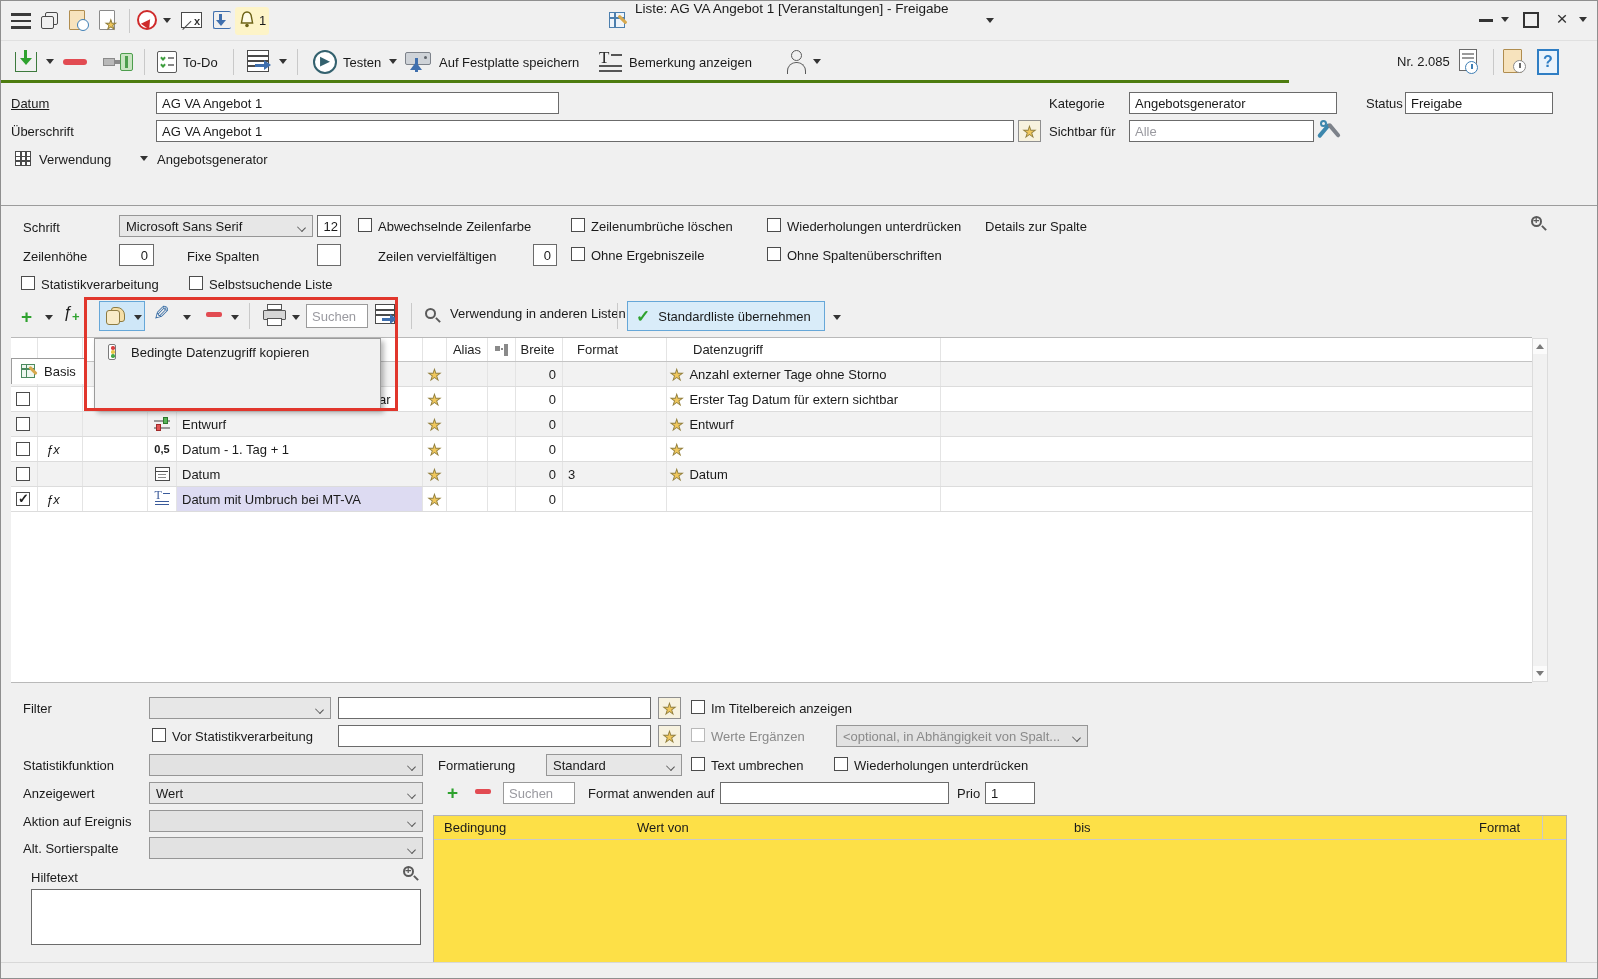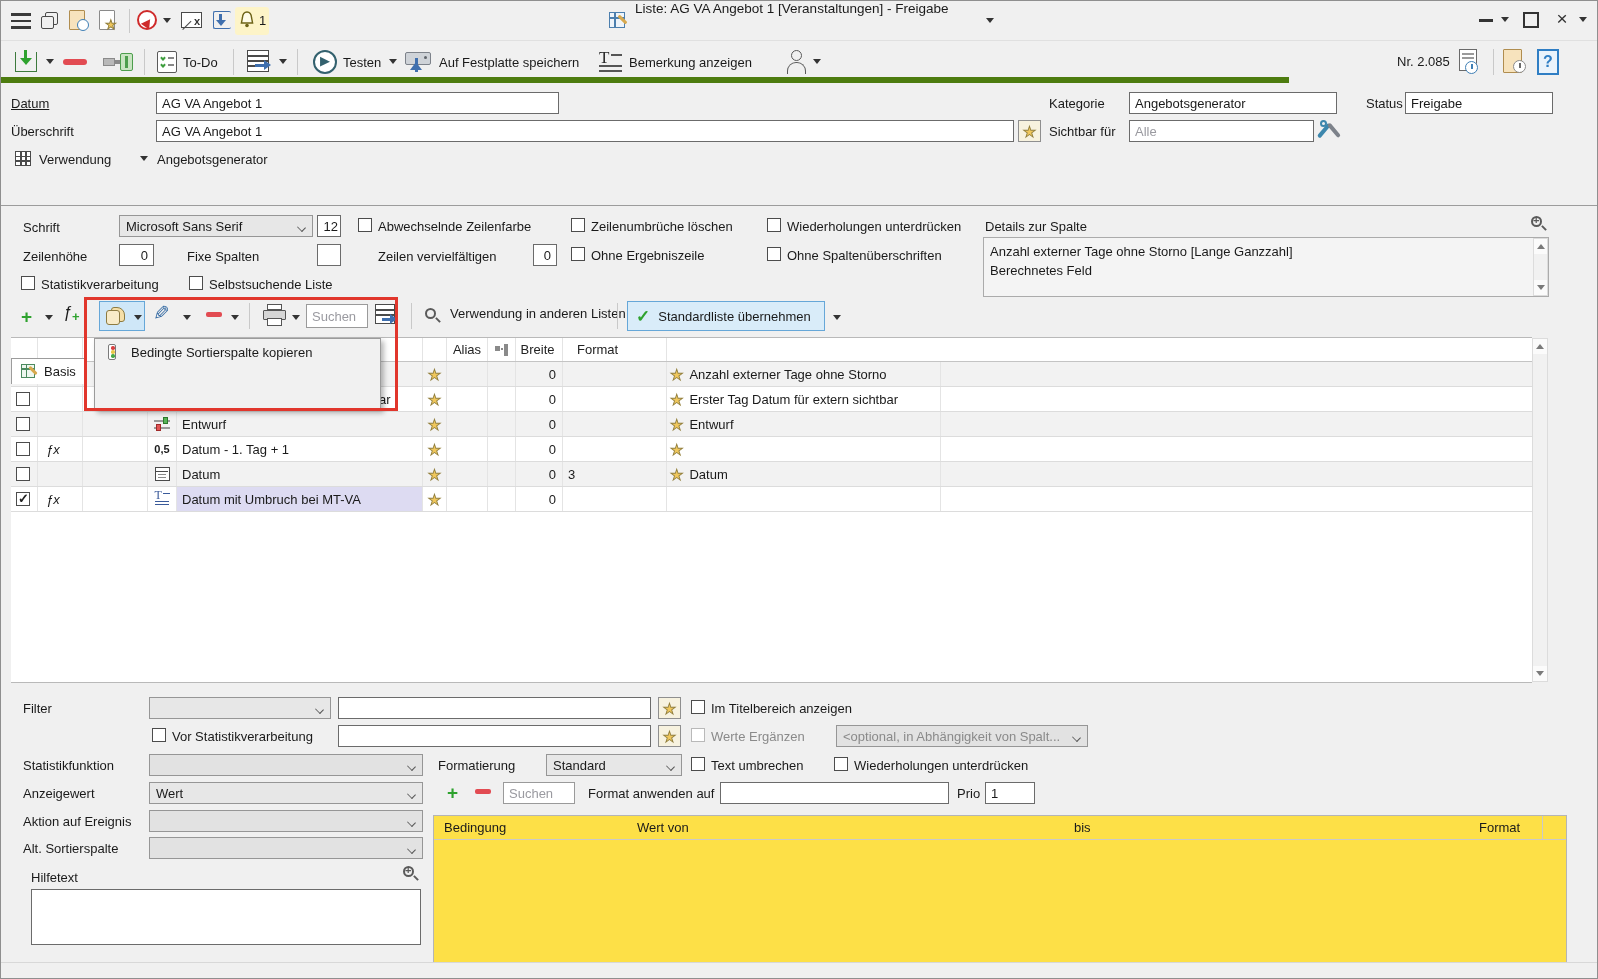--- a/index.html
+++ b/index.html
@@ -140,21 +140,21 @@
   <span class="lbl" style="left:634px;top:0;font-size:13.5px;">Liste: AG VA Angebot 1 [Veranstaltungen] - Freigabe</span>
   <span class="dd" style="left:985px;top:17px;"></span>
 
   <div class="abs" style="left:1478px;top:18px;width:14px;height:3px;background:#333;"></div>
   <span class="dd" style="left:1500px;top:16px;"></span>
   <div class="abs" style="left:1522px;top:11px;width:16px;height:16px;border:2px solid #333;"></div>
   <div class="abs" style="left:1552px;top:10px;width:18px;height:18px;font-size:19px;color:#333;line-height:16px;text-align:center;">×</div>
   <span class="dd" style="left:1578px;top:16px;"></span>
 </div>
 
-<div class="abs" style="left:0;top:40px;width:1288px;height:42px;background:#f0f0f0;border-bottom:6px solid #4d7c0f;">
+<div class="abs" style="left:0;top:40px;width:1288px;height:42px;background:#f0f0f0;border-bottom:3px solid #4d7c0f;">
   <div class="abs" style="left:14px;top:9px;width:24px;height:24px;">
     <div class="abs" style="left:0;top:2px;width:22px;height:20px;border:1.7px solid #3d7a3d;border-top:none;"></div>
     <div class="abs" style="left:9px;top:0;width:3px;height:11px;background:#2ea22e;"></div>
     <div class="abs" style="left:5px;top:8px;width:0;height:0;border:6px solid transparent;border-top:7px solid #2ea22e;"></div>
   </div>
   <span class="dd" style="left:45px;top:18px;"></span>
   <div class="abs" style="left:62px;top:18px;width:24px;height:6px;background:#e24b52;border-radius:3px;"></div>
   <div class="abs" style="left:102px;top:12px;width:32px;height:18px;">
     <div class="abs" style="left:0;top:5px;width:12px;height:8px;background:#b9b9b9;border:1px solid #8a8a8a;"></div>
     <div class="abs" style="left:12px;top:7px;width:5px;height:4px;background:#8a8a8a;"></div>
@@ -325,32 +325,20 @@
   <div class="inp" style="left:316px;top:38px;width:24px;"></div>
   <span class="lbl" style="left:377px;top:43px;">Zeilen vervielfältigen</span>
   <div class="inp" style="left:532px;top:38px;width:24px;justify-content:flex-end;">
       <span>0</span>
     </div>
   <span class="cb" style="left:570px;top:41px;"></span>
   <span class="lbl" style="left:590px;top:42px;">Ohne Ergebniszeile</span>
   <span class="cb" style="left:766px;top:41px;"></span>
   <span class="lbl" style="left:786px;top:42px;">Ohne Spaltenüberschriften</span>
 
-  <div class="abs" style="left:982px;top:31px;width:566px;height:60px;background:#f4f4f4;border:1px solid #ababab;">
-    <span class="lbl" style="left:6px;top:6px;">Anzahl externer Tage ohne Storno [Lange Ganzzahl]</span>
-    <span class="lbl" style="left:6px;top:25px;">Berechnetes Feld</span>
-    <div class="sb" style="right:0;top:0;width:15px;height:58px;">
-      <div class="btn" style="top:0;">
-          <span class="tri-up"></span>
-        </div>
-      <div class="btn" style="bottom:0;">
-          <span class="tri-dn"></span>
-        </div>
-    </div>
-  </div>
 
   <span class="cb" style="left:20px;top:70px;"></span>
   <span class="lbl" style="left:40px;top:71px;">Statistikverarbeitung</span>
   <span class="cb" style="left:188px;top:70px;"></span>
   <span class="lbl" style="left:208px;top:71px;">Selbstsuchende Liste</span>
 </div>
 
 <div class="abs" style="left:0;top:298px;width:1598px;height:38px;">
   <span class="abs plus" style="left:20px;top:8px;">+</span>
   <span class="dd" style="left:44px;top:16px;"></span>
@@ -409,20 +397,23 @@
     <div class="tc c-alias">Alias</div>
     <div class="tc c-mini">
       <div style="position:relative;width:14px;height:12px;">
         <div class="abs" style="left:0;top:2px;width:5px;height:5px;background:#8a8a8a;"></div>
         <div class="abs" style="left:6px;top:4px;width:2px;height:2px;background:#8a8a8a;"></div>
         <div class="abs" style="left:9px;top:0;width:4px;height:12px;background:#8a8a8a;"></div>
       </div>
     </div>
     <div class="tc c-breite" style="justify-content:center;">Breite</div>
     <div class="tc c-format" style="padding-left:14px;">Format</div>
+    <div class="tc c-dz" style="padding-left:26px;">
+        <span>Datenzugriff</span>
+      </div>
     <div class="tc c-last"></div>
   </div>
 
   <div class="trow gray-row" style="top:24px;">
     <div class="tc c-cb">
         <span class="cb on" style="position:relative;"></span>
       </div>
     <div class="tc c-fx"></div>
     <div class="tc c-3"></div>
     <div class="tc c-icon"></div>
@@ -581,21 +572,21 @@
 </div>
 
 <div id="ctxmenu">
   <div class="mi">
     <div style="position:relative;width:17px;height:16px;">
       <div class="abs" style="left:4px;top:0;width:8px;height:16px;border:1.3px solid #7a7a7a;border-radius:2px;background:#fff;"></div>
       <div class="abs" style="left:7px;top:2px;width:3.5px;height:3.5px;border-radius:50%;background:#d84040;"></div>
       <div class="abs" style="left:7px;top:6px;width:3.5px;height:3.5px;border-radius:50%;background:#e8c84a;"></div>
       <div class="abs" style="left:7px;top:10px;width:3.5px;height:3.5px;border-radius:50%;background:#46a846;"></div>
     </div>
-    <span>Bedingte Sortierspalte kopieren</span>
+    <span>Bedingte Datenzugriff kopieren</span>
   </div>
 </div>
 
 <div id="redbox"></div>
 
 <div class="abs" style="left:0;top:682px;width:1598px;height:279px;">
   <span class="lbl" style="left:22px;top:18px;">Filter</span>
   <div class="sel" style="left:148px;top:14px;width:182px;"></div>
   <div class="inp" style="left:337px;top:14px;width:313px;"></div>
   <div class="starbtn" style="left:657px;top:14px;">

